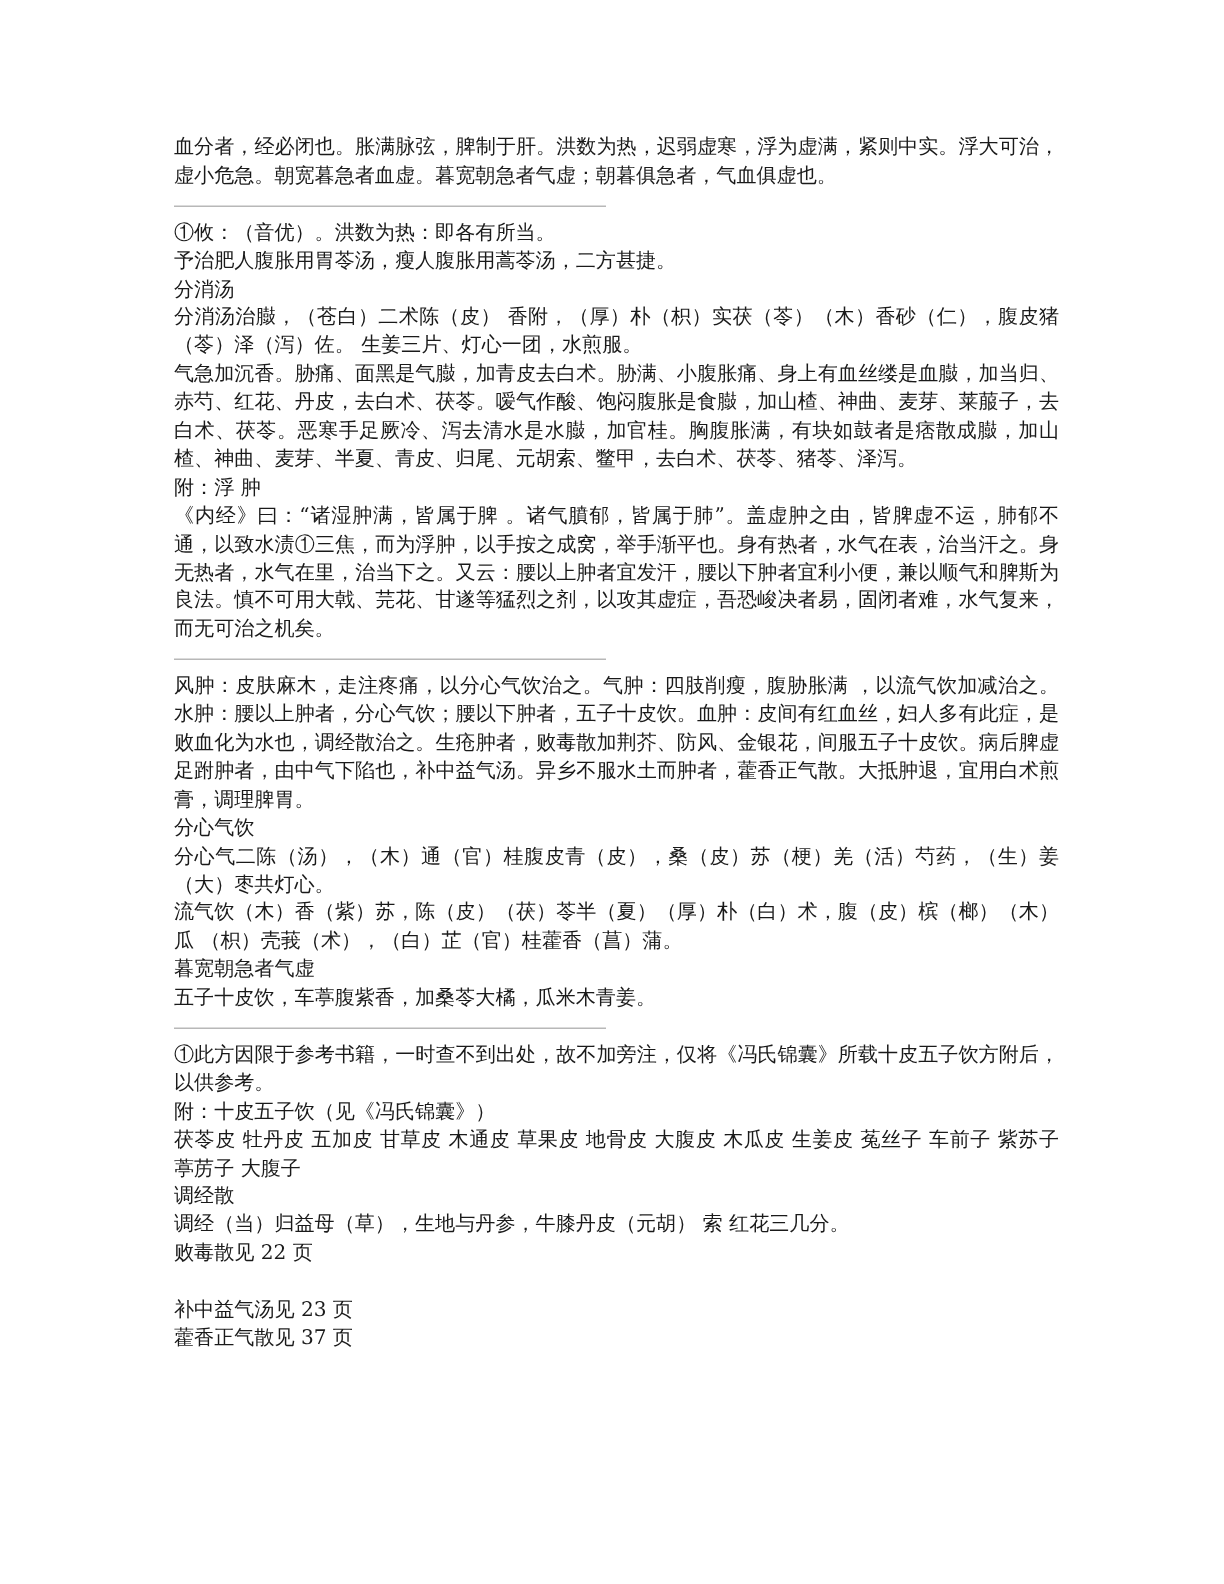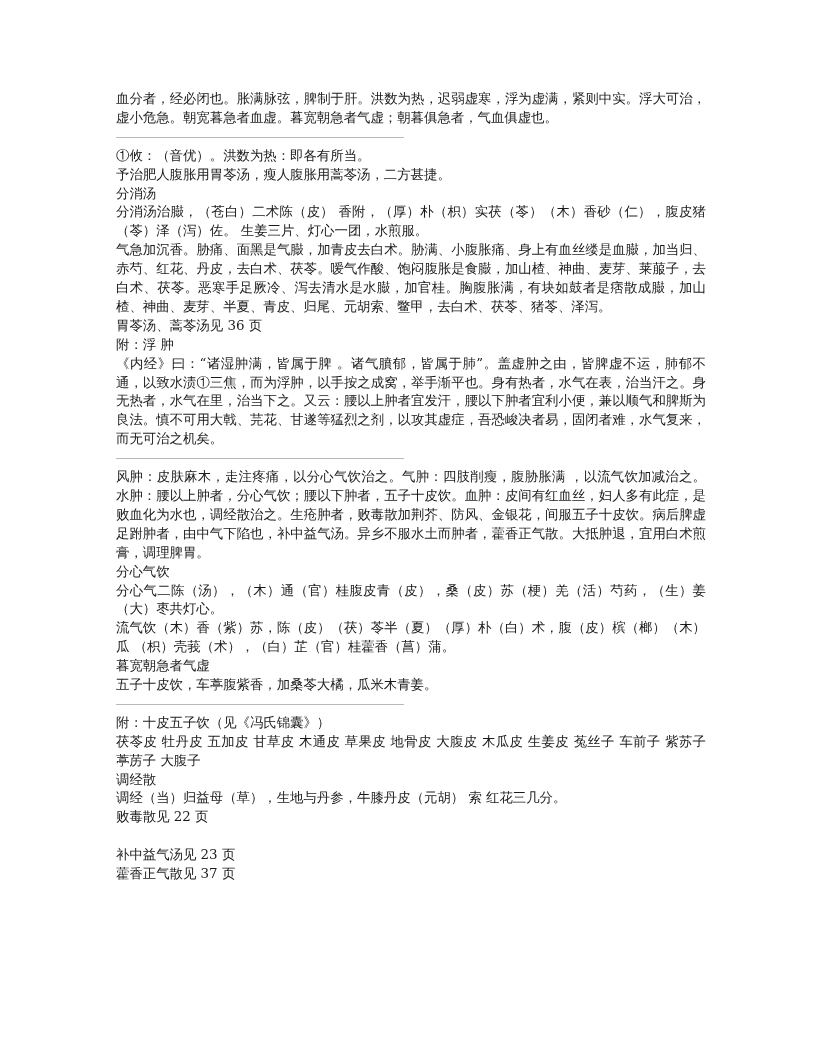--- a/index.html
+++ b/index.html
@@ -33,31 +33,31 @@
 <body>
 
 <div class="page">
   <p class="para">血分者，经必闭也。胀满脉弦，脾制于肝。洪数为热，迟弱虚寒，浮为虚满，紧则中实。浮大可治，虚小危急。朝宽暮急者血虚。暮宽朝急者气虚；朝暮俱急者，气血俱虚也。</p>
   <div class="sep"></div>
   <p class="para">①攸：（音优）。洪数为热：即各有所当。</p>
   <p class="para">予治肥人腹胀用胃苓汤，瘦人腹胀用蒿苓汤，二方甚捷。</p>
   <p class="para">分消汤</p>
   <p class="para">分消汤治臌，（苍白）二术陈（皮） 香附，（厚）朴（枳）实茯（苓）（木）香砂（仁），腹皮猪（苓）泽（泻）佐。 生姜三片、灯心一团，水煎服。</p>
   <p class="para">气急加沉香。胁痛、面黑是气臌，加青皮去白术。胁满、小腹胀痛、身上有血丝缕是血臌，加当归、赤芍、红花、丹皮，去白术、茯苓。嗳气作酸、饱闷腹胀是食臌，加山楂、神曲、麦芽、莱菔子，去白术、茯苓。恶寒手足厥冷、泻去清水是水臌，加官桂。胸腹胀满，有块如鼓者是痞散成臌，加山楂、神曲、麦芽、半夏、青皮、归尾、元胡索、鳖甲，去白术、茯苓、猪苓、泽泻。</p>
-  <p class="para">胃苓汤、蒿苓汤见 36 页</p>
   <p class="para">附：浮 肿</p>
   <p class="para">《内经》曰：“诸湿肿满，皆属于脾 。诸气膹郁，皆属于肺”。盖虚肿之由，皆脾虚不运，肺郁不通，以致水渍①三焦，而为浮肿，以手按之成窝，举手渐平也。身有热者，水气在表，治当汗之。身无热者，水气在里，治当下之。又云：腰以上肿者宜发汗，腰以下肿者宜利小便，兼以顺气和脾斯为良法。慎不可用大戟、芫花、甘遂等猛烈之剂，以攻其虚症，吾恐峻决者易，固闭者难，水气复来，而无可治之机矣。</p>
   <div class="sep"></div>
   <p class="para">风肿：皮肤麻木，走注疼痛，以分心气饮治之。气肿：四肢削瘦，腹胁胀满 ，以流气饮加减治之。水肿：腰以上肿者，分心气饮；腰以下肿者，五子十皮饮。血肿：皮间有红血丝，妇人多有此症，是败血化为水也，调经散治之。生疮肿者，败毒散加荆芥、防风、金银花，间服五子十皮饮。病后脾虚足跗肿者，由中气下陷也，补中益气汤。异乡不服水土而肿者，藿香正气散。大抵肿退，宜用白术煎膏，调理脾胃。</p>
   <p class="para">分心气饮</p>
   <p class="para">分心气二陈（汤），（木）通（官）桂腹皮青（皮），桑（皮）苏（梗）羌（活）芍药，（生）姜（大）枣共灯心。</p>
   <p class="para">流气饮（木）香（紫）苏，陈（皮）（茯）苓半（夏）（厚）朴（白）术，腹（皮）槟（榔）（木）瓜 （枳）壳莪（术），（白）芷（官）桂藿香（菖）蒲。</p>
   <p class="para">暮宽朝急者气虚</p>
   <p class="para">五子十皮饮，车葶腹紫香，加桑苓大橘，瓜米木青姜。</p>
   <div class="sep"></div>
+  <p class="para">①此方因限于参考书籍，一时查不到出处，故不加旁注，仅将《冯氏锦囊》所载十皮五子饮方附后，以供参考。</p>
   <p class="para">附：十皮五子饮（见《冯氏锦囊》）</p>
   <p class="para">茯苓皮 牡丹皮 五加皮 甘草皮 木通皮 草果皮 地骨皮 大腹皮 木瓜皮 生姜皮 菟丝子 车前子 紫苏子 葶苈子 大腹子</p>
   <p class="para">调经散</p>
   <p class="para">调经（当）归益母（草），生地与丹参，牛膝丹皮（元胡） 索 红花三几分。</p>
   <p class="para">败毒散见 22 页</p>
   <div class="blank"></div>
   <p class="para">补中益气汤见 23 页</p>
   <p class="para">藿香正气散见 37 页</p>
 </div>
 

